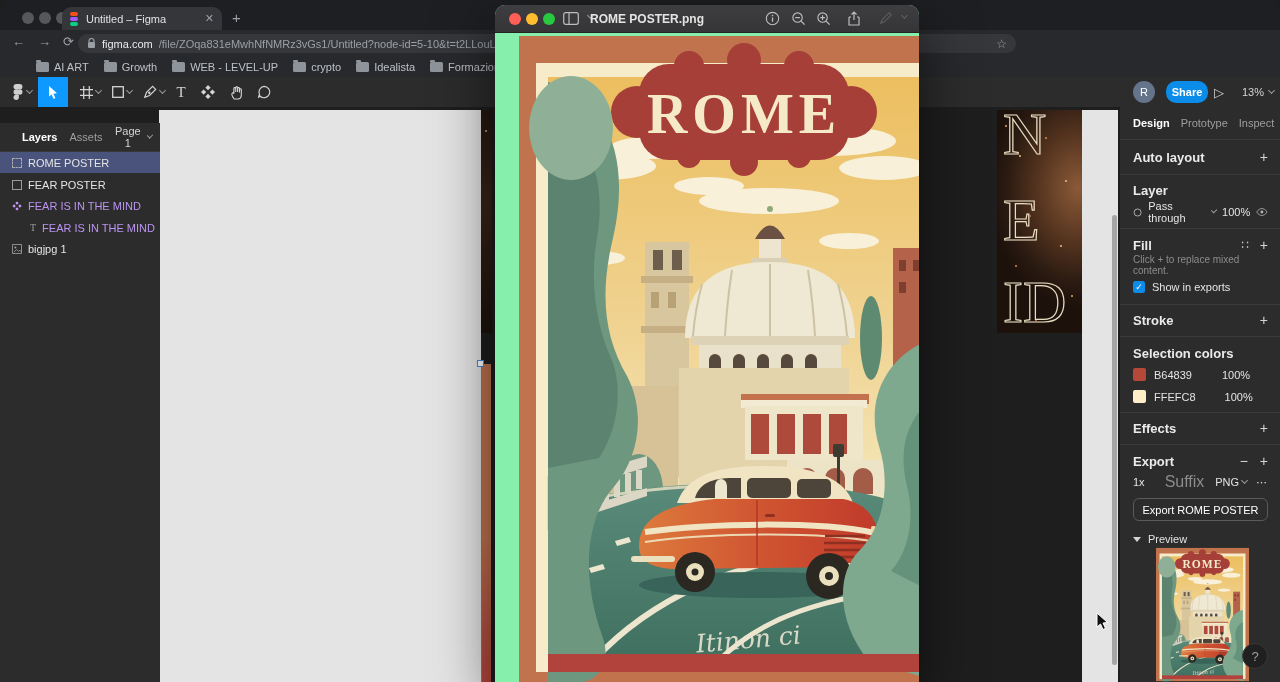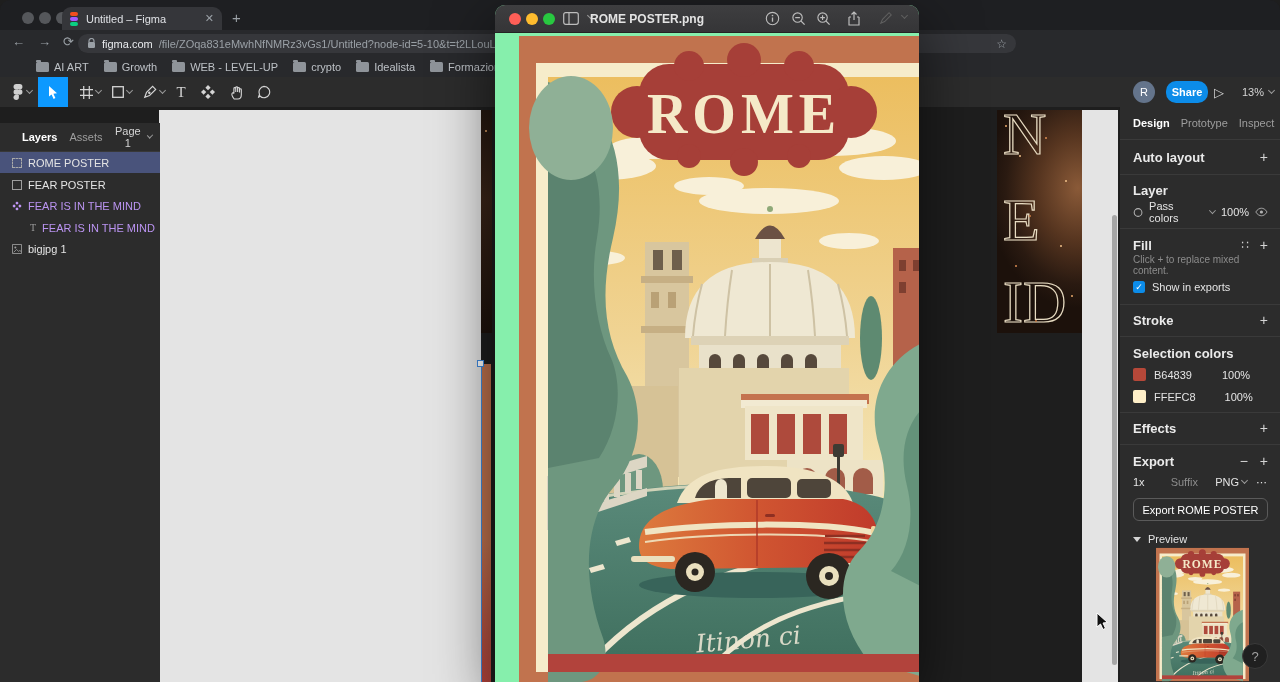--- a/index.html
+++ b/index.html
@@ -535,21 +535,21 @@
     </div>
     <div class="abs rdiv" style="top:67px"></div>
 
     <div class="abs rrow" style="top:74px;height:18px">
         <span class="sec-title">Layer</span>
       </div>
     <div class="abs rrow" style="top:96px;height:18px;gap:6px">
       <svg width="11" height="11" viewBox="0 0 12 12">
           <circle cx="6" cy="6" r="4.6" fill="none" stroke="#b3b3b3" stroke-width="1.2"></circle>
         </svg>
-      <span class="val">Pass colors</span>
+      <span class="val">Pass through</span>
       <span class="chevkn"></span>
       <span class="val" style="margin-left:auto">100%</span>
       <svg width="14" height="10" viewBox="0 0 16 11">
           <path d="M1,5.5 C3,2 6,0.8 8,0.8 C10,0.8 13,2 15,5.5 C13,9 10,10.2 8,10.2 C6,10.2 3,9 1,5.5 Z" fill="none" stroke="#b3b3b3" stroke-width="1.1"></path>
           <circle cx="8" cy="5.5" r="2" fill="#b3b3b3"></circle>
         </svg>
     </div>
     <div class="abs rdiv" style="top:121px"></div>
 
     <div class="abs rrow" style="top:129px;height:18px">
@@ -593,21 +593,21 @@
     </div>
     <div class="abs rdiv" style="top:337px"></div>
 
     <div class="abs rrow" style="top:345px;height:18px">
       <span class="sec-title">Export</span>
       <span class="minus" style="margin-left:auto">−</span>
       <span class="plus" style="margin-left:12px">+</span>
     </div>
     <div class="abs rrow" style="top:367px;height:16px">
       <span class="val">1x</span>
-      <span class="muted" style="margin-left:26px;font-size:11px">Suffix</span>
+      <span class="muted" style="margin-left:20px;font-size:16px">Suffix</span>
       <span class="val" style="margin-left:auto">PNG</span>
       <span class="chevkn"></span>
       <span class="val" style="margin-left:9px;letter-spacing:1px">⋯</span>
     </div>
     <div class="abs export-btn" style="top:391px">Export ROME POSTER</div>
 
     <div class="abs rrow" style="top:424px;height:16px;gap:7px">
       <span class="tri-down"></span>
       <span class="val">Preview</span>
     </div>

